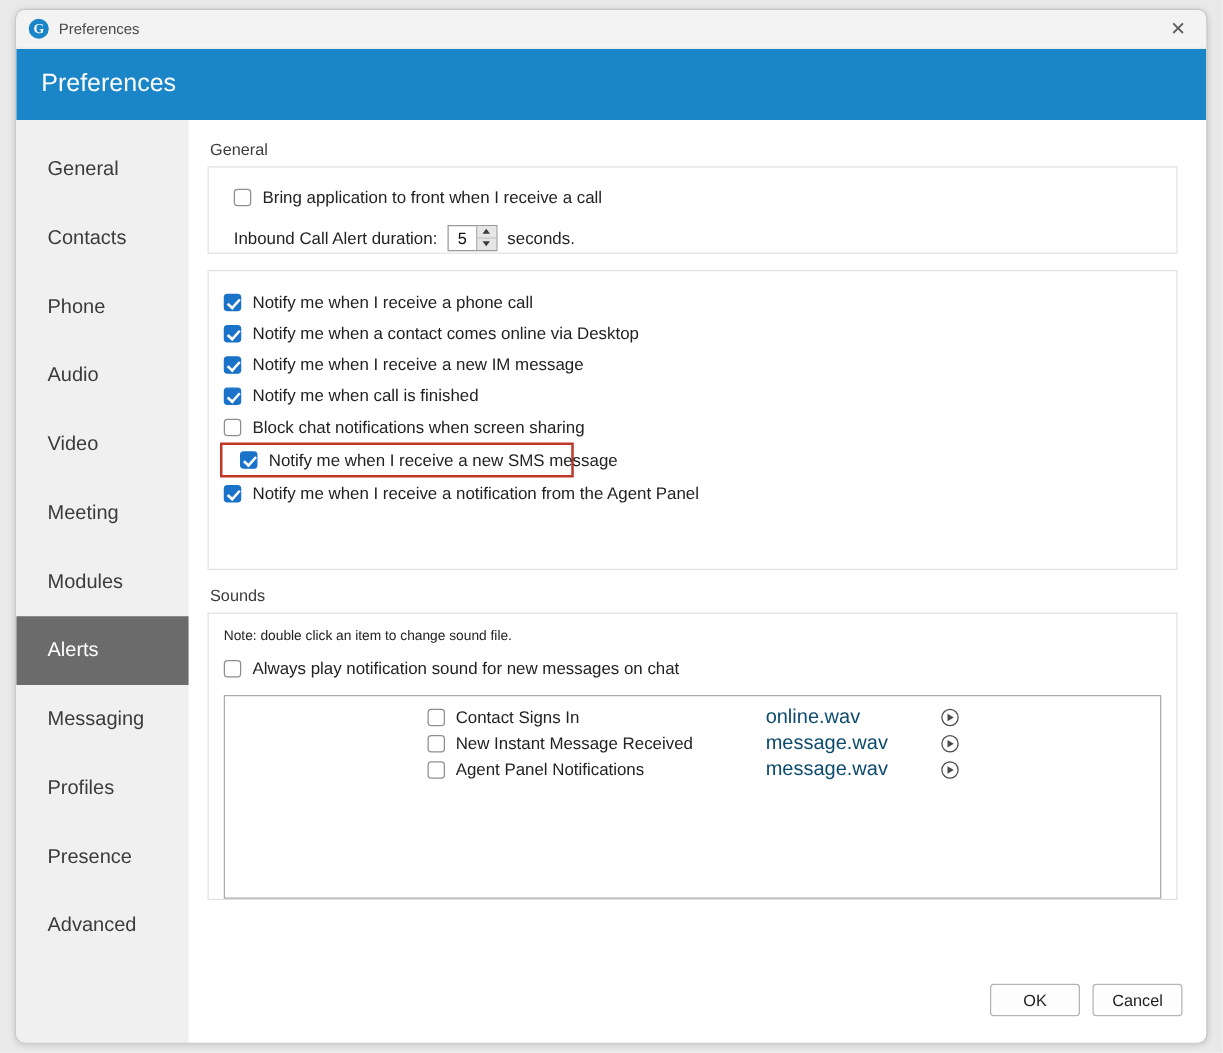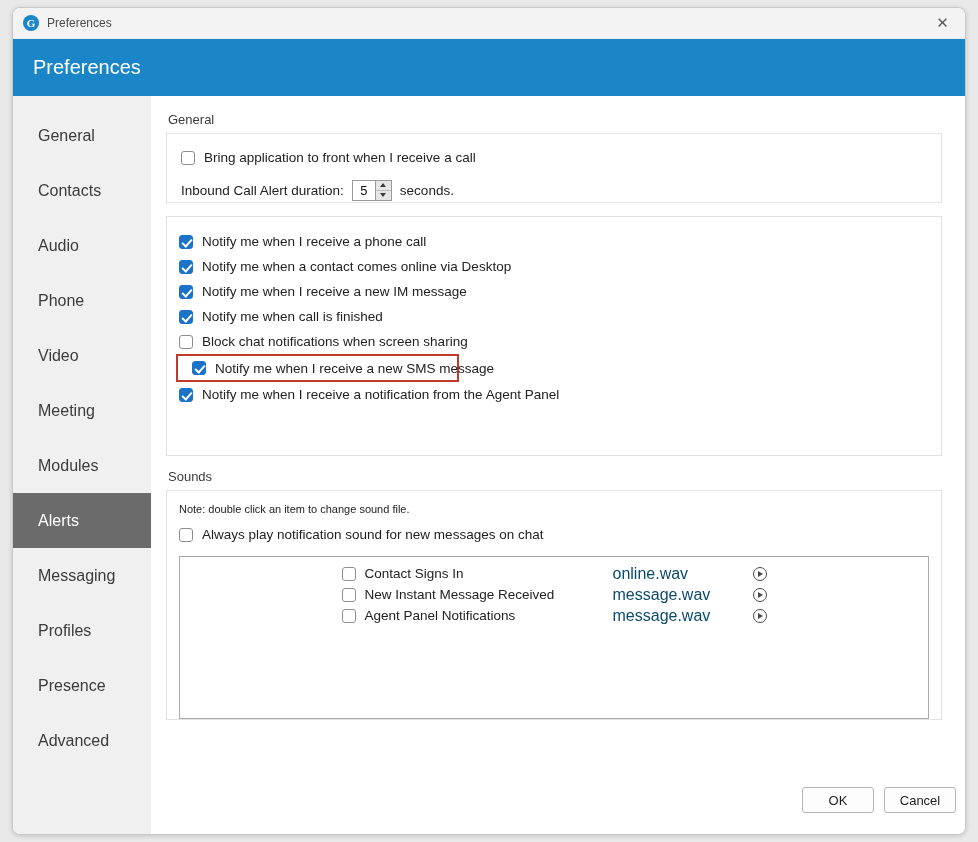--- a/index.html
+++ b/index.html
@@ -114,21 +114,21 @@
   }
 
   .group-label {
     font-size: 13px;
     color: #3b3b3b;
     margin: 0 0 6px 2px;
   }
   .panel {
     border: 1px solid #e2e2e2;
     background: #ffffff;
-    padding: 11px 14px;
+    padding: 11px 20px;
   }
   .panel.general { height: 70px; }
   .panel.notifications { padding: 12px 12px 12px 12px; height: 240px; }
   .panel.sounds { padding: 12px 12px 12px 12px; height: 230px; }
   .spacer { height: 13px; }
 
   
   .chk-row {
     display: flex;
     align-items: center;
@@ -265,21 +265,21 @@
     width: 0; height: 0;
     margin-left: 1px;
     border-top: 3.5px solid transparent;
     border-bottom: 3.5px solid transparent;
     border-left: 5px solid #4a4a4a;
   }
 
   
   .footer {
     position: absolute;
-    right: 9px;
+    right: 19px;
     bottom: 22px;
     display: flex;
     gap: 10px;
   }
   .btn {
     width: 72px; height: 26px;
     background: #fdfdfd;
     border: 1px solid #b4b4b4;
     border-radius: 3px;
     font-size: 13px;
@@ -310,24 +310,24 @@
     <div class="body-row">
 
       <div class="sidebar">
         <div class="side-item">
             <span>General</span>
           </div>
         <div class="side-item">
             <span>Contacts</span>
           </div>
         <div class="side-item">
+            <span>Phone</span>
+          </div>
+        <div class="side-item">
             <span>Audio</span>
-          </div>
-        <div class="side-item">
-            <span>Phone</span>
           </div>
         <div class="side-item">
             <span>Video</span>
           </div>
         <div class="side-item">
             <span>Meeting</span>
           </div>
         <div class="side-item">
             <span>Modules</span>
           </div>

